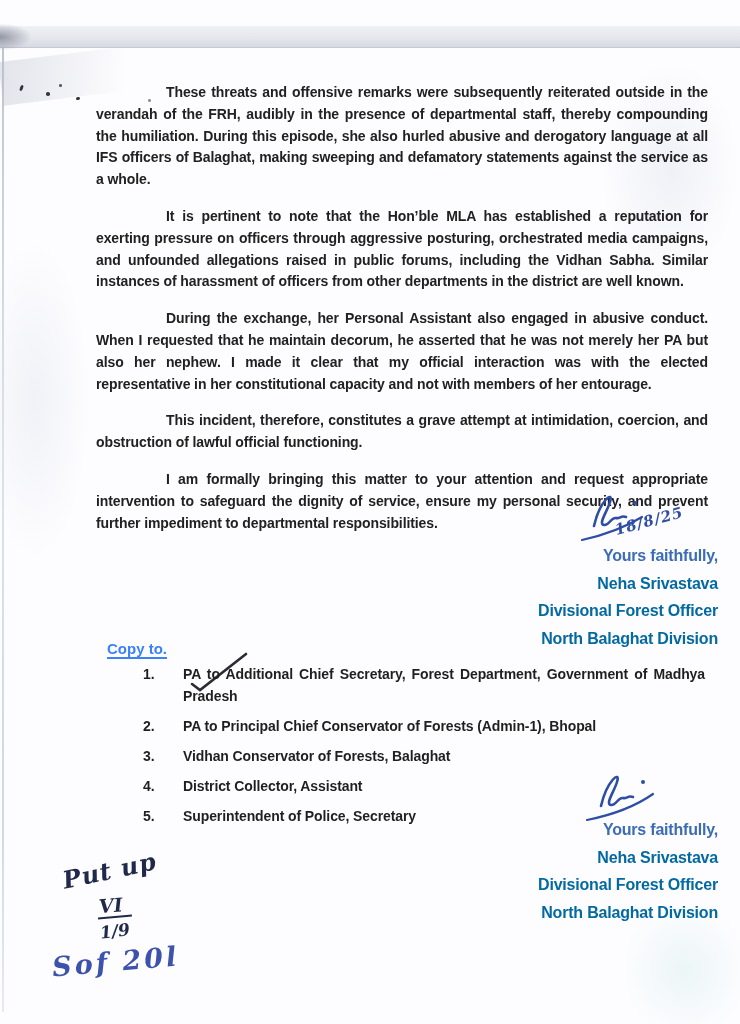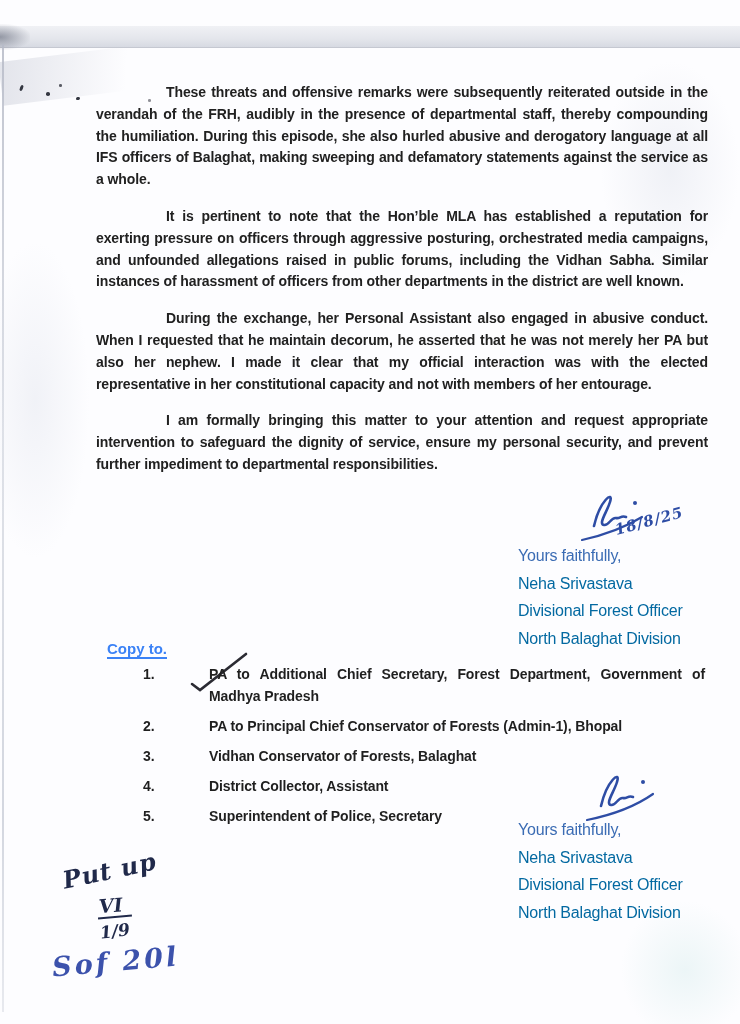--- a/index.html
+++ b/index.html
@@ -41,21 +41,21 @@
 
   
   .body-text {
     position:absolute; left:96px; top:82px; width:612px;
     color:#212121; font-size:14px; font-weight:700;
     line-height:21.8px; text-align:justify; letter-spacing:-0.1px;
   }
   .body-text p { margin:0 0 15px 0; text-indent:70px; }
 
   
-  .sig-block { position:absolute; width:200px; text-align:left; font-weight:400; font-size:16px; line-height:27.5px; letter-spacing:-0.2px; }
+  .sig-block { position:absolute; width:200px; text-align:right; font-weight:700; font-size:16px; line-height:27.5px; letter-spacing:-0.2px; }
   .sig-block .sal  { color:#3b6cb4; }
   .sig-block .blue { color:#0369a1; }
   .sig1 { left:518px; top:542px; }
   .sig2 { left:518px; top:816px; }
   .scribble-wrap { position:absolute; }
   .scr1 { left:578px; top:490px; width:140px; height:56px; }
   .scr2 { left:585px; top:770px; width:120px; height:54px; }
   .hand-date {
     position:absolute; left:36px; top:22px;
     font-family:"DejaVu Serif", serif; font-style:italic;
@@ -65,21 +65,21 @@
 
   
   .copy-heading {
     position:absolute; left:107px; top:640px;
     color:#3b82f6; font-size:15px; font-weight:700;
     text-decoration:underline; text-decoration-thickness:2px; text-underline-offset:3px;
   }
   .copy-list { position:absolute; left:143px; top:663px; width:562px; }
   .copy-item { display:flex; margin-bottom:8px; font-size:14px; font-weight:700; color:#1f1f1f; line-height:22px; letter-spacing:-0.1px; }
   .copy-num  { width:40px; flex:none; }
-  .copy-text { flex:1; text-align:justify;margin-left:26px; }
+  .copy-text { flex:1; text-align:justify; }
   .tick { position:absolute; left:184px; top:646px; width:72px; height:52px; }
 
   
   .hw { position:absolute; font-family:"DejaVu Serif", serif; font-style:italic; font-weight:700; white-space:nowrap; }
   .hw-putup { left:62px; top:856px; font-size:24px; color:#20294a; transform:rotate(-12deg); letter-spacing:1px; }
   .hw-vi    { left:97px; top:894px; font-size:19px; color:#20294a; transform:rotate(-5deg); border-bottom:2px solid #20294a; padding:0 8px 0 2px; }
   .hw-frac  { left:100px; top:921px; font-size:17px; color:#20294a; transform:rotate(-7deg); }
   .hw-sign  { left:52px; top:946px; font-size:27px; color:#3c52ac; transform:rotate(-5deg); letter-spacing:3px; }
 </style>
 </head>
@@ -97,20 +97,21 @@
   <div class="speck s1"></div>
   <div class="speck s2"></div>
   <div class="speck s3"></div>
   <div class="speck s4"></div>
   <div class="speck s5"></div>
 
   <div class="body-text">
     <p>These threats and offensive remarks were subsequently reiterated outside in the verandah of the FRH, audibly in the presence of departmental staff, thereby compounding the humiliation. During this episode, she also hurled abusive and derogatory language at all IFS officers of Balaghat, making sweeping and defamatory statements against the service as a whole.</p>
     <p>It is pertinent to note that the Hon’ble MLA has established a reputation for exerting pressure on officers through aggressive posturing, orchestrated media campaigns, and unfounded allegations raised in public forums, including the Vidhan Sabha. Similar instances of harassment of officers from other departments in the district are well known.</p>
     <p>During the exchange, her Personal Assistant also engaged in abusive conduct. When I requested that he maintain decorum, he asserted that he was not merely her PA but also her nephew. I made it clear that my official interaction was with the elected representative in her constitutional capacity and not with members of her entourage.</p>
+    <p>This incident, therefore, constitutes a grave attempt at intimidation, coercion, and obstruction of lawful official functioning.</p>
     <p>I am formally bringing this matter to your attention and request appropriate intervention to safeguard the dignity of service, ensure my personal security, and prevent further impediment to departmental responsibilities.</p>
   </div>
 
   <div class="scribble-wrap scr1">
     <svg width="140" height="56" viewBox="0 0 140 56">
       <path d="M16 36 C 22 10, 36 0, 32 12 C 29 22, 20 34, 26 35 C 31 36, 33 27, 38 28 C 42 29, 43 25, 48 27" stroke="#2e4da5" stroke-width="2.6" fill="none" stroke-linecap="round"></path>
       <circle cx="57" cy="13" r="2" fill="#2e4da5"></circle>
       <path d="M4 50 C 22 46, 46 38, 64 27" stroke="#2e4da5" stroke-width="2.2" fill="none" stroke-linecap="round"></path>
     </svg>
     <span class="hand-date">18/8/25</span>

